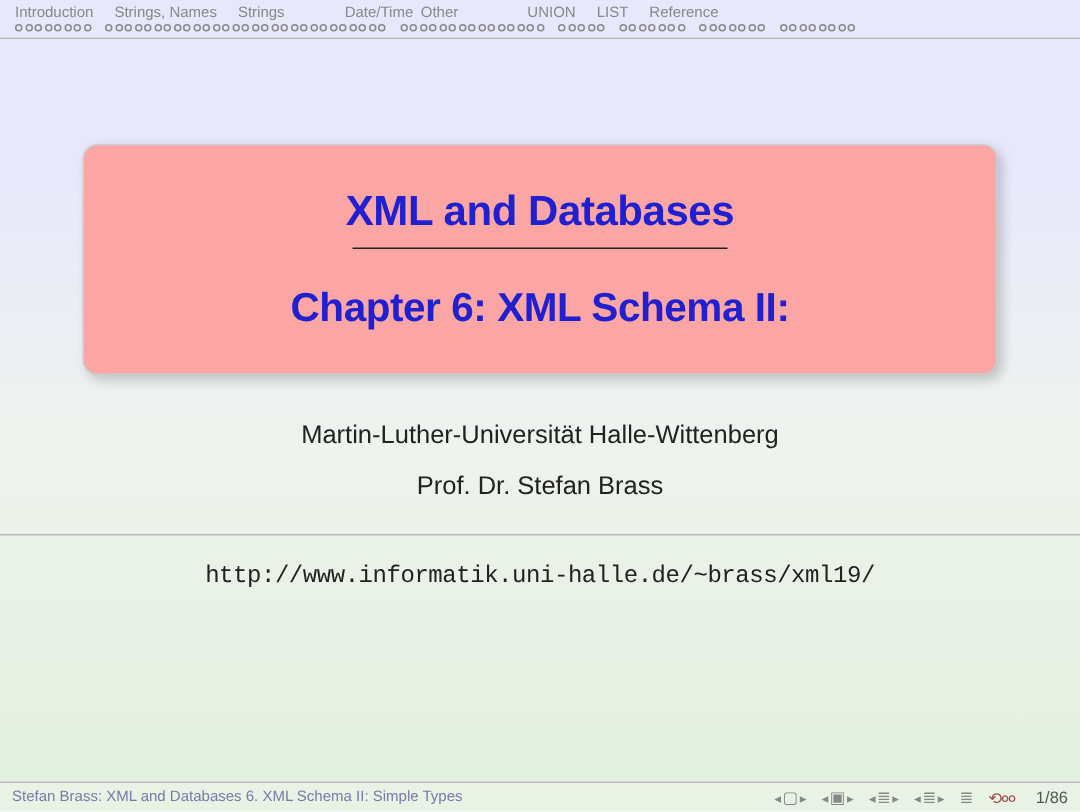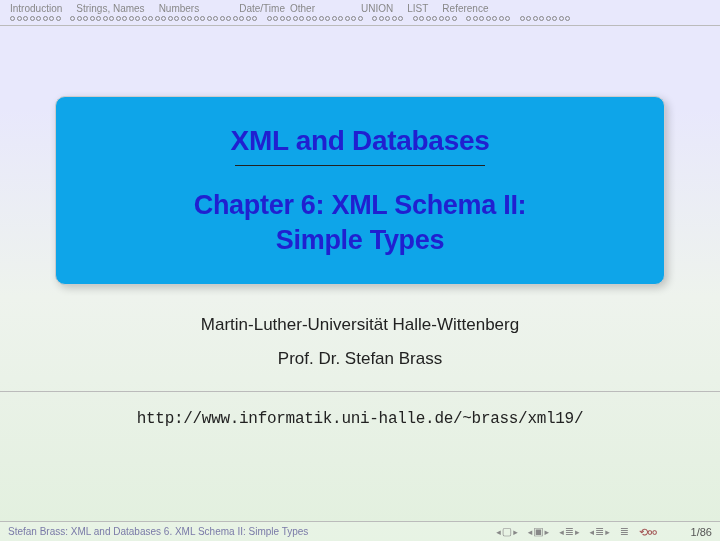--- a/index.html
+++ b/index.html
@@ -36,21 +36,21 @@
     width: 5px; height: 5px;
     border: 0.7px solid #888;
     border-radius: 50%;
     margin-right: 1.5px;
     background: transparent;
   }
 
   
   .card {
     margin: 70px 55px 0 55px;
-    background: #0ea5e9;
+    background: #fca5a5;
     border: 1px solid #ccc;
     border-radius: 10px;
     box-shadow: 3px 3px 8px rgba(0,0,0,0.2);
     padding: 28px 20px 26px 20px;
     text-align: center;
   }
   .title {
     color: #2020d0;
     font-size: 28px;
     font-weight: bold;
@@ -93,21 +93,20 @@
     position: absolute;
     left: 0; right: 0; bottom: 0;
     height: 20px;
     border-top: 1px solid #bbb;
     display: flex;
     align-items: center;
     padding: 0 8px;
     font-size: 10px;
     color: #7a7aa8;
     background: rgba(255,255,255,0.2);
-    gap: 20px;
   }
   .footer-left { flex: 1; color: #7a7aa8; }
   .footer-nav {
     display: flex;
     align-items: center;
     gap: 10px;
     margin-right: 14px;
     color: #888;
     font-size: 11px;
   }
@@ -116,21 +115,21 @@
   .footer-nav .refresh { color: #a05050; letter-spacing: -1px; }
   .pagenum { color: #555; font-size: 11px; text-align: center; }
   .sym { font-family: "Segoe UI Symbol", Arial; }
 </style>
 </head>
 <body>
 
 <div class="topnav">
   <span class="topnav-item">Introduction</span>
   <span class="topnav-item">Strings, Names</span>
-  <span class="topnav-item">Numbers</span>
+  <span class="topnav-item">Strings</span>
   <span class="topnav-item">Date/Time</span>
   <span class="topnav-item">Other</span>
   <span class="topnav-item">UNION</span>
   <span class="topnav-item">LIST</span>
   <span class="topnav-item">Reference</span>
 </div>
 <div class="dotrow" id="dotrow">
     <span class="dotgroup">
       <span class="dot"></span>
       <span class="dot"></span>
@@ -223,21 +222,20 @@
       <span class="dot"></span>
       <span class="dot"></span>
       <span class="dot"></span>
     </span>
   </div>
 
 <div class="card">
   <div class="title">XML and Databases</div>
   <hr class="rule">
   <div class="subtitle">Chapter 6: XML Schema II:</div>
-  <div class="subtitle">Simple Types</div>
 </div>
 
 <div class="body">
   <div class="line">Martin-Luther-Universität Halle-Wittenberg</div>
   <div class="line">Prof. Dr. Stefan Brass</div>
   <div class="url">http://www.informatik.uni-halle.de/~brass/xml19/</div>
 </div>
 
 <div class="footer">
   <span class="footer-left">Stefan Brass:    XML and Databases  6. XML Schema II: Simple Types</span>

